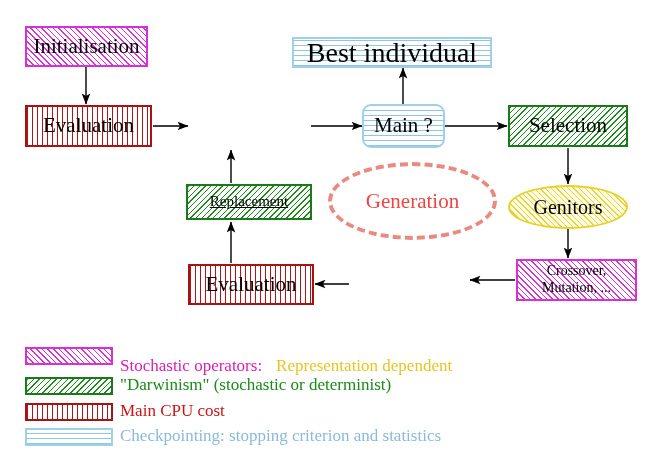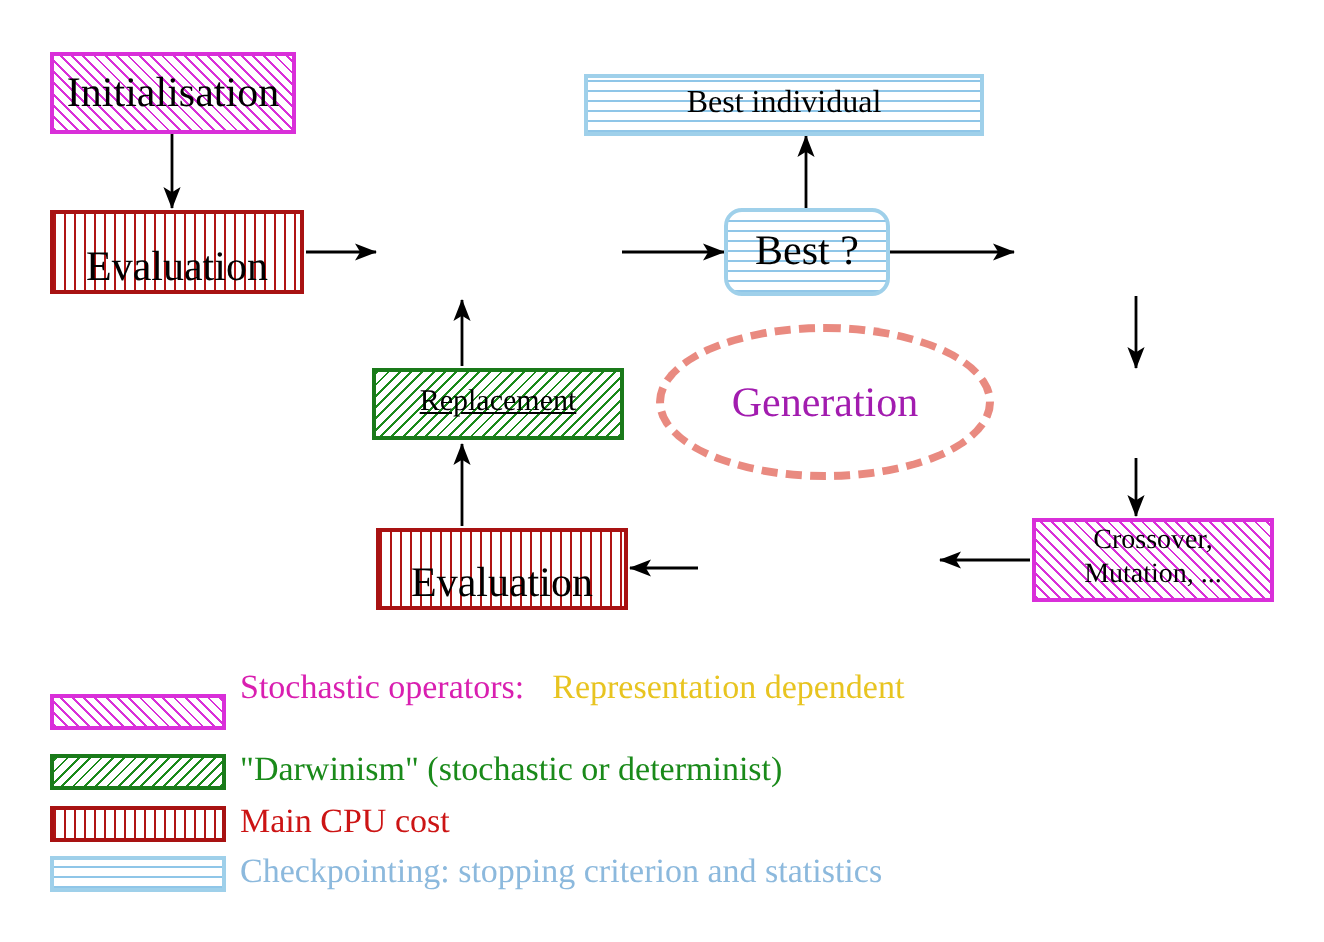--- a/index.html
+++ b/index.html
@@ -47,21 +47,20 @@
     background-color:#ffffff;
     background-image:repeating-linear-gradient(-45deg,
         #1a8a1a 0px, #1a8a1a 1px, rgba(255,255,255,0) 1px, rgba(255,255,255,0) 4px);
     border:2px solid #1a7a1a;
   }
   .fill-red{
     background-color:#ffffff;
     background-image:repeating-linear-gradient(90deg,
         #b01414 0px, #b01414 1px, rgba(255,255,255,0) 1px, rgba(255,255,255,0) 5px);
     border:2px solid #a81212;
-    align-items:flex-end;
   }
   .fill-blue{
     background-color:#ffffff;
     background-image:repeating-linear-gradient(0deg,
         #8fc6e8 0px, #8fc6e8 1px, rgba(255,255,255,0) 1px, rgba(255,255,255,0) 5px);
     border:2px solid #9fd0ea;
   }
   .fill-yellow-ellipse{
     background-color:#fffce0;
     background-image:repeating-linear-gradient(45deg,
@@ -73,21 +72,21 @@
 
   .dashed-ellipse{
     position:absolute;
     box-sizing:border-box;
     border:4px dashed #e98a80;
     border-radius:50%;
     background:transparent;
     display:flex;
     align-items:center;
     justify-content:center;
-    color:#a21caf;
+    color:#ef4444;
     z-index:2;
   }
 
   
   .legend-swatch{
     position:absolute;
     box-sizing:border-box;
     width:88px;
     height:18px;
   }
@@ -144,28 +143,34 @@
   <div class="node fill-magenta" style="left:25px; top:26px; width:123px; height:41px; font-size:21px;">
     <span>Initialisation</span>
   </div>
 
   <div class="node fill-red" style="left:25px; top:105px; width:127px; height:42px; font-size:21px;">
     <span>Evaluation</span>
   </div>
 
 
   <div class="node fill-blue rounded" style="left:362px; top:104px; width:83px; height:44px; font-size:21px;">
-    <span>Best ?</span>
-  </div>
-
-  <div class="node fill-blue" style="left:292px; top:37px; width:200px; height:31px; font-size:16px;justify-content:center;">
+    <span>Main ?</span>
+  </div>
+
+  <div class="node fill-blue" style="left:292px; top:37px; width:200px; height:31px; font-size:28px;justify-content:center;">
     <span>Best individual</span>
   </div>
 
-
+  <div class="node fill-green" style="left:508px; top:105px; width:120px; height:42px; font-size:21px;">
+    <span>Selection</span>
+  </div>
+
+  <div class="node fill-yellow-ellipse" style="left:508px; top:185px; width:120px; height:44px; font-size:20px;">
+    <span>Genitors</span>
+  </div>
 
   <div class="node fill-magenta" style="left:516px; top:259px; width:121px; height:42px; font-size:14px; line-height:1.18;">
     <span>Crossover,
 Mutation, ...</span>
   </div>
 
 
   <div class="node fill-red" style="left:188px; top:264px; width:126px; height:41px; font-size:21px;">
     <span>Evaluation</span>
   </div>
@@ -174,21 +179,21 @@
     <span>Replacement</span>
   </div>
 
   <div class="dashed-ellipse" style="left:328px; top:162px; width:169px; height:78px; font-size:21px;">
     <span>Generation</span>
   </div>
 
   <div>
 
     <div class="legend-swatch fill-magenta" style="left:25px; top:347px;"></div>
-    <div class="legend-text" style="left:120px; top:334px;text-align:center;">
+    <div class="legend-text" style="left:120px; top:356px;text-align:center;">
       <span class="lg-magenta">Stochastic operators:</span><span class="lg-gold part2">Representation dependent</span>
     </div>
 
     <div class="legend-swatch fill-green" style="left:25px; top:377px;"></div>
     <div class="legend-text lg-green" style="left:120px; top:375px;">"Darwinism" (stochastic or determinist)</div>
 
     <div class="legend-swatch fill-red" style="left:25px; top:403px;"></div>
     <div class="legend-text lg-red" style="left:120px; top:401px;">Main CPU cost</div>
 
     <div class="legend-swatch fill-blue" style="left:25px; top:428px;"></div>

